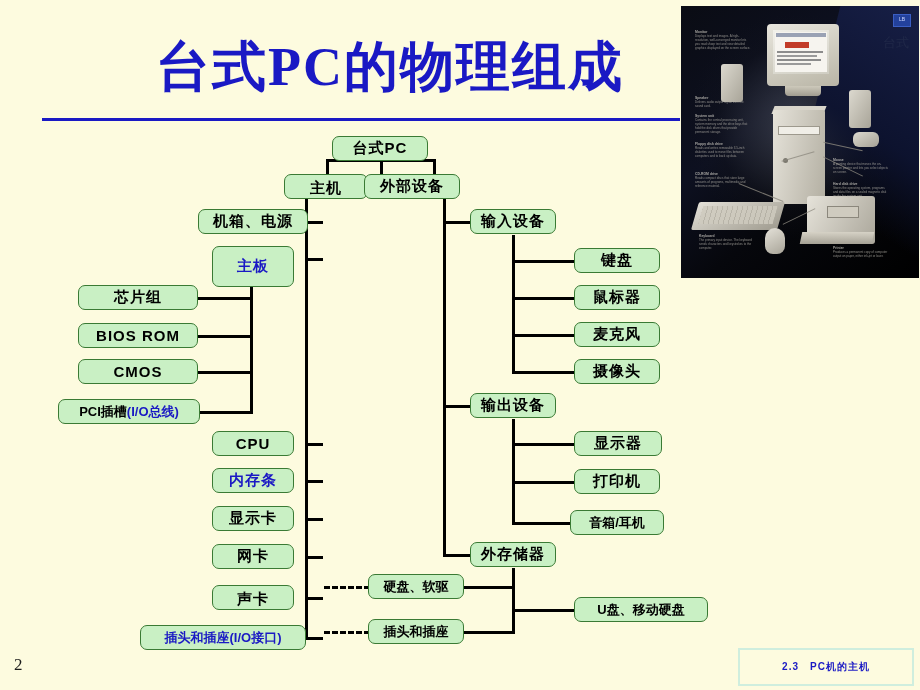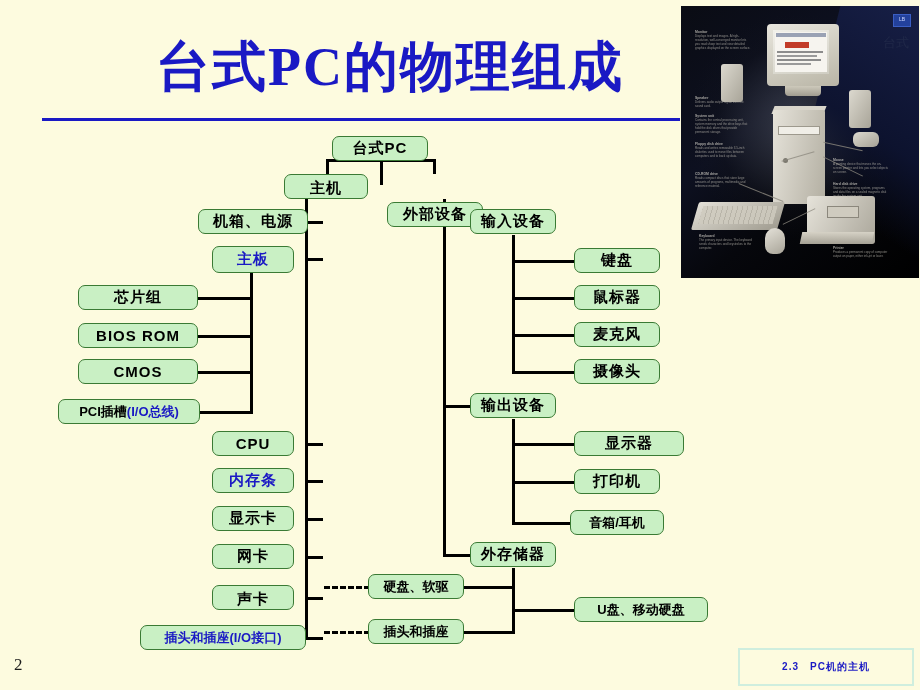--- a/index.html
+++ b/index.html
@@ -254,28 +254,28 @@
   <div class="dash" style="left:324px;top:586px;width:46px;"></div>
   <div class="dash" style="left:324px;top:631px;width:46px;"></div>
 
   <div class="node" style="left:332px;top:136px;width:96px;height:25px;">
     <span>台式PC</span>
   </div>
 
   <div class="node" style="left:284px;top:174px;width:84px;height:25px;align-items:flex-end;">
     <span>主机</span>
   </div>
-  <div class="node" style="left:387px;top:174px;width:96px;height:25px;margin-top:28px;">
+  <div class="node" style="left:364px;top:174px;width:96px;height:25px;">
     <span>外部设备</span>
   </div>
 
   <div class="node" style="left:198px;top:209px;width:110px;height:25px;">
     <span>机箱、电源</span>
   </div>
-  <div class="node blue" style="left:212px;top:246px;width:82px;height:27px;">
+  <div class="node blue" style="left:212px;top:246px;width:82px;height:41px;">
     <span>主板</span>
   </div>
   <div class="node" style="left:212px;top:431px;width:82px;height:25px;">
     <span>CPU</span>
   </div>
   <div class="node blue" style="left:212px;top:468px;width:82px;height:25px;">
     <span>内存条</span>
   </div>
   <div class="node" style="left:212px;top:506px;width:82px;height:25px;">
     <span>显示卡</span>
@@ -320,21 +320,21 @@
   <div class="node" style="left:574px;top:285px;width:86px;height:25px;">
     <span>鼠标器</span>
   </div>
   <div class="node" style="left:574px;top:322px;width:86px;height:25px;">
     <span>麦克风</span>
   </div>
   <div class="node" style="left:574px;top:359px;width:86px;height:25px;">
     <span>摄像头</span>
   </div>
 
-  <div class="node" style="left:574px;top:431px;width:110px;height:25px;">
+  <div class="node" style="left:574px;top:431px;width:88px;height:25px;">
     <span>显示器</span>
   </div>
   <div class="node" style="left:574px;top:469px;width:86px;height:25px;">
     <span>打印机</span>
   </div>
   <div class="node small" style="left:570px;top:510px;width:94px;height:25px;">
     <span>音箱/耳机</span>
   </div>
 
   <div class="node small" style="left:368px;top:574px;width:96px;height:25px;">

